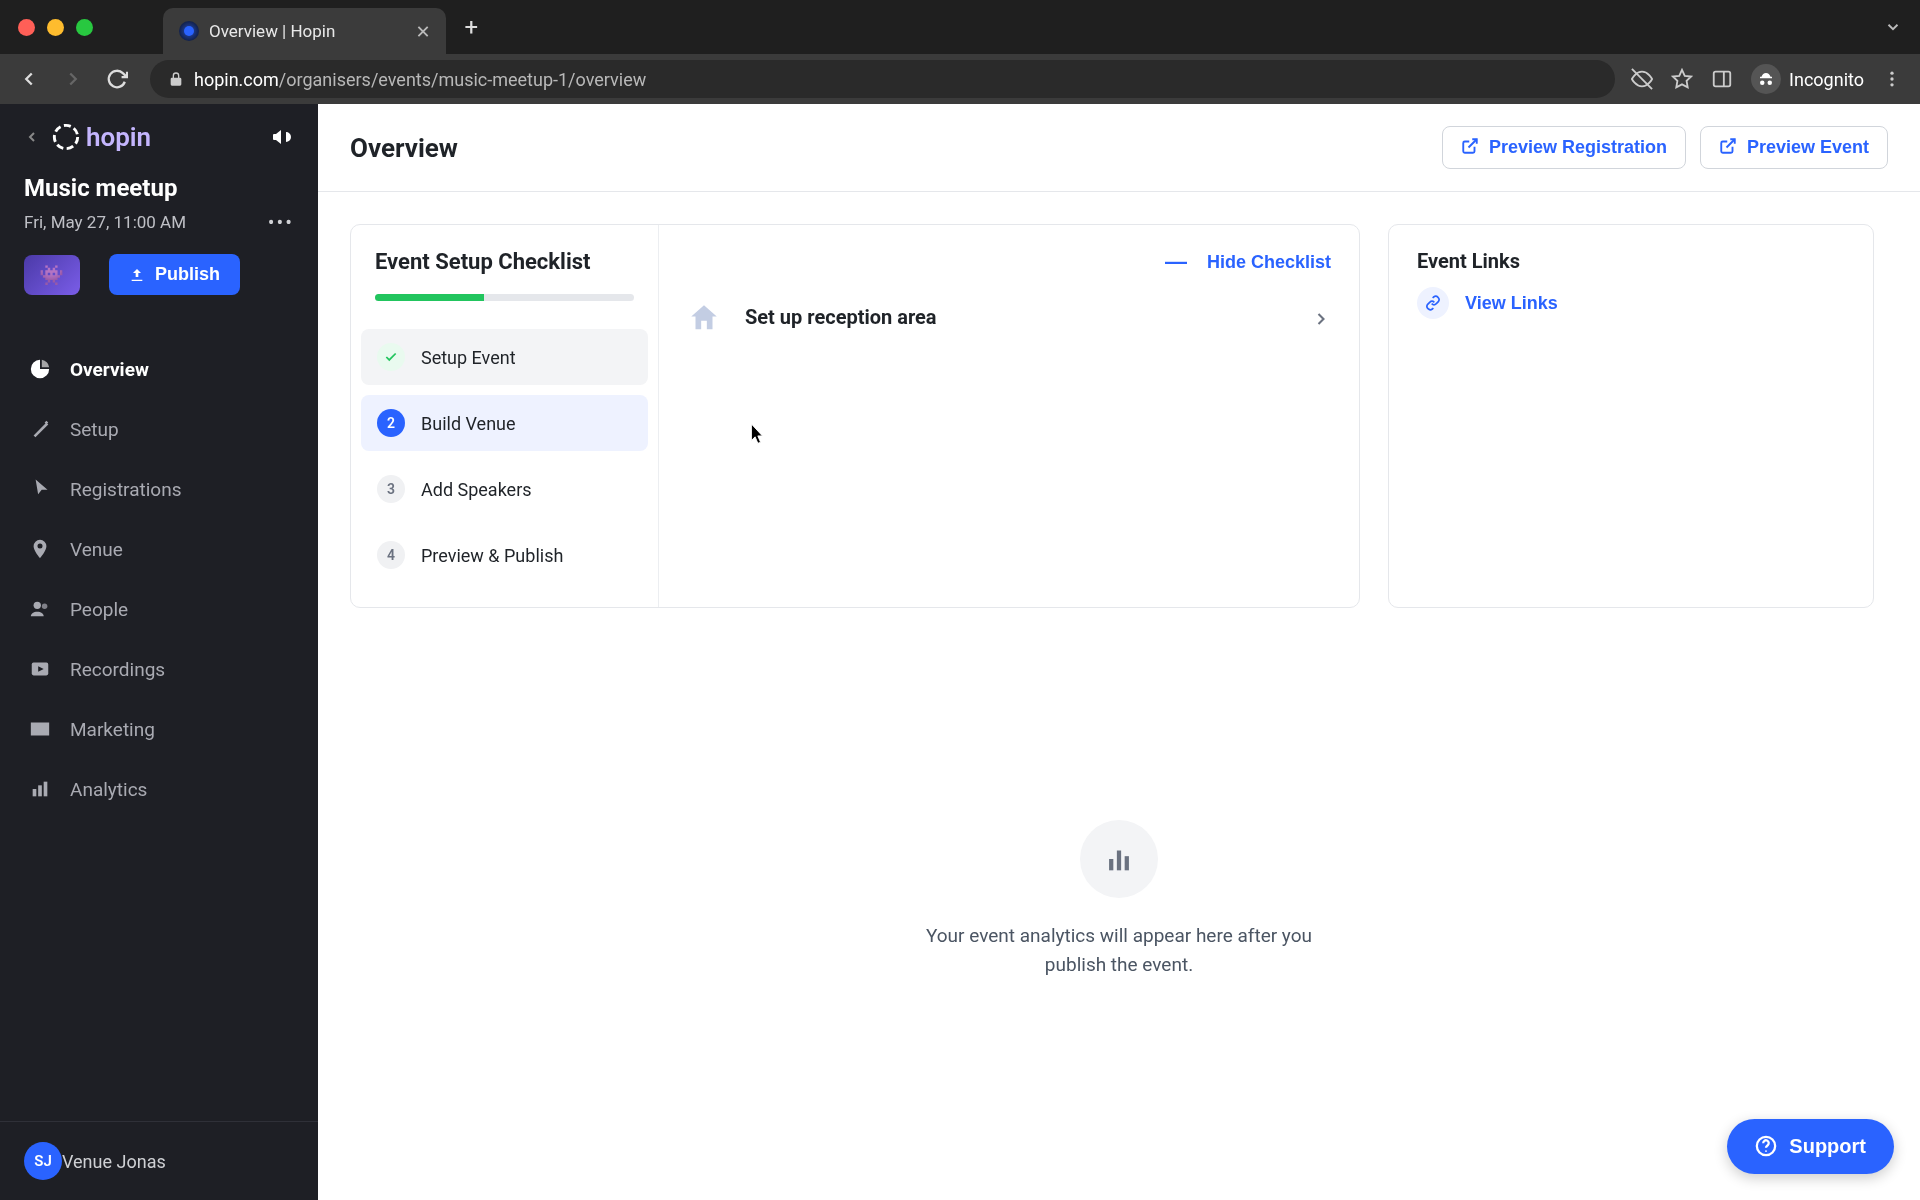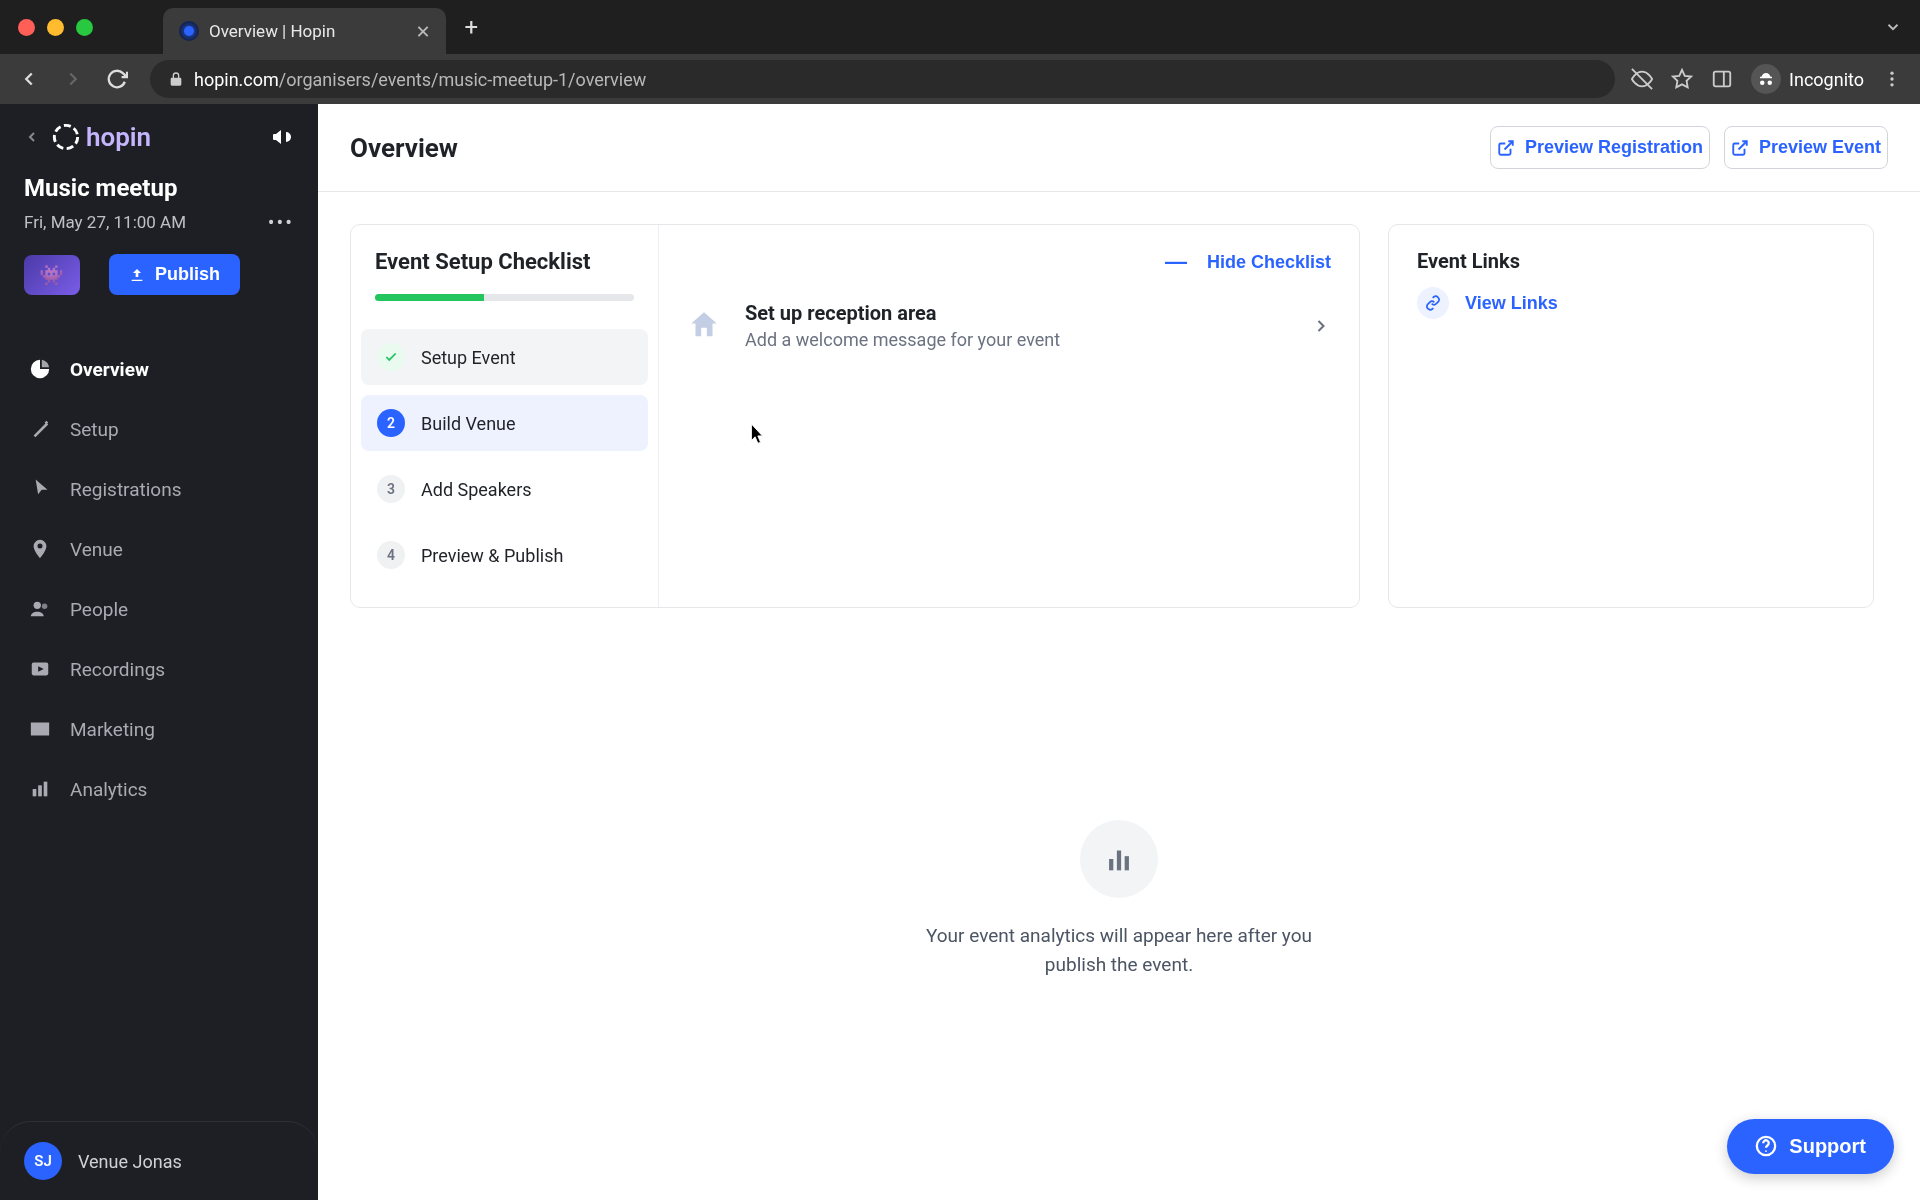--- a/index.html
+++ b/index.html
@@ -40,29 +40,29 @@
   .event-title { color:#fff; font-size:24px; font-weight:700; margin-bottom:8px;}
   .event-date-row { display:flex; align-items:center; justify-content:space-between; color:#bfc0c6; font-size:17px; margin-bottom:20px;}
   .dots-btn { color:#cfd0d4; font-size:20px; letter-spacing:2px;}
   .avatar-publish { display:flex; gap:14px; align-items:center;}
   .event-avatar { width:56px; height:40px; border-radius:8px; background:linear-gradient(135deg,#4b3aa8,#7a5de8); display:flex; align-items:center; justify-content:center; font-size:20px;}
   .publish-btn { background:#2a63ff; color:#fff; border:none; border-radius:8px; padding:10px 20px; font-size:18px; font-weight:600; display:flex; align-items:center; gap:10px;margin-left:15px;}
   .nav-list { margin-top:22px; flex:1; overflow:auto;}
   .nav-item { display:flex; align-items:center; gap:18px; padding:18px 28px; color:#a9aab2; font-size:19px; cursor:pointer;}
   .nav-item.active { color:#fff; font-weight:700;}
   .nav-item .nav-icon { width:24px; height:24px; display:flex; align-items:center; justify-content:center;}
-  .user-footer { padding: 20px 24px; display:flex; align-items:center; gap:16px; border-top:1px solid #2f3038;border-radius:31px;}
+  .user-footer { padding: 20px 24px; display:flex; align-items:center; gap:0; border-top:1px solid #2f3038;}
   .user-avatar { width:38px; height:38px; border-radius:50%; background:#2a63ff; color:#fff; display:flex; align-items:center; justify-content:center; font-size:15px; font-weight:600;}
   .user-name { font-size:18px; color:#cfd0d4;}
 
   .main { flex:1; background:#fff; display:flex; flex-direction:column; position:relative;}
   .main-header { display:flex; align-items:center; padding: 22px 32px; border-bottom:1px solid #e5e7eb;}
   .page-title { font-size:26px; font-weight:700; color:#1f2328;}
   .header-actions { margin-left:auto; display:flex; gap:14px;}
-  .outline-btn { border:1px solid #d1d5db; background:#fff; border-radius:8px; padding:10px 6px; color:#2a63ff; font-size:18px; font-weight:600; display:flex; align-items:center; gap:10px;}
+  .outline-btn { border:1px solid #d1d5db; background:#fff; border-radius:8px; padding:10px 18px; color:#2a63ff; font-size:18px; font-weight:600; display:flex; gap:10px;}
   
   .content-row { display:flex; gap:28px; padding:32px;}
   .card { background:#fff; border:1px solid #e5e7eb; border-radius:10px; }
   .checklist-wrap { display:flex; flex:1; max-width:1010px;}
   .checklist-left { width:308px; padding:24px 0 24px 0; border-right:1px solid #eceef1;}
   .checklist-left-inner { padding:0 24px;}
   .cl-title { font-size:22px; font-weight:700; color:#1f2328; margin-bottom:20px;}
   .progress-bar { height:7px; background:#e5e7eb; border-radius:4px; overflow:hidden; margin-bottom:28px;}
   .progress-fill { height:100%; background:#22c55e; width:42%;}
   .cl-steps { display:flex; flex-direction:column; gap:10px; padding:0 10px;}
@@ -370,21 +370,20 @@
             </button>
           </div>
           <div class="task-row">
             <span class="task-icon">
               <svg width="34" height="34" viewBox="0 0 24 24" fill="#c3cde3">
                   <path d="M12 3l9 8h-3v9h-4v-6h-4v6H6v-9H3l9-8z"></path>
                 </svg>
             </span>
             <div class="task-text">
               <div class="task-title">Set up reception area</div>
-              <div class="task-desc">Add a welcome message for your event</div>
             </div>
             <span class="task-chevron">
               <svg width="20" height="20" viewBox="0 0 24 24" fill="none" stroke="#6b7280" stroke-width="2.5">
                   <polyline points="9 18 15 12 9 6"></polyline>
                 </svg>
             </span>
           </div>
         </div>
       </div>
 

